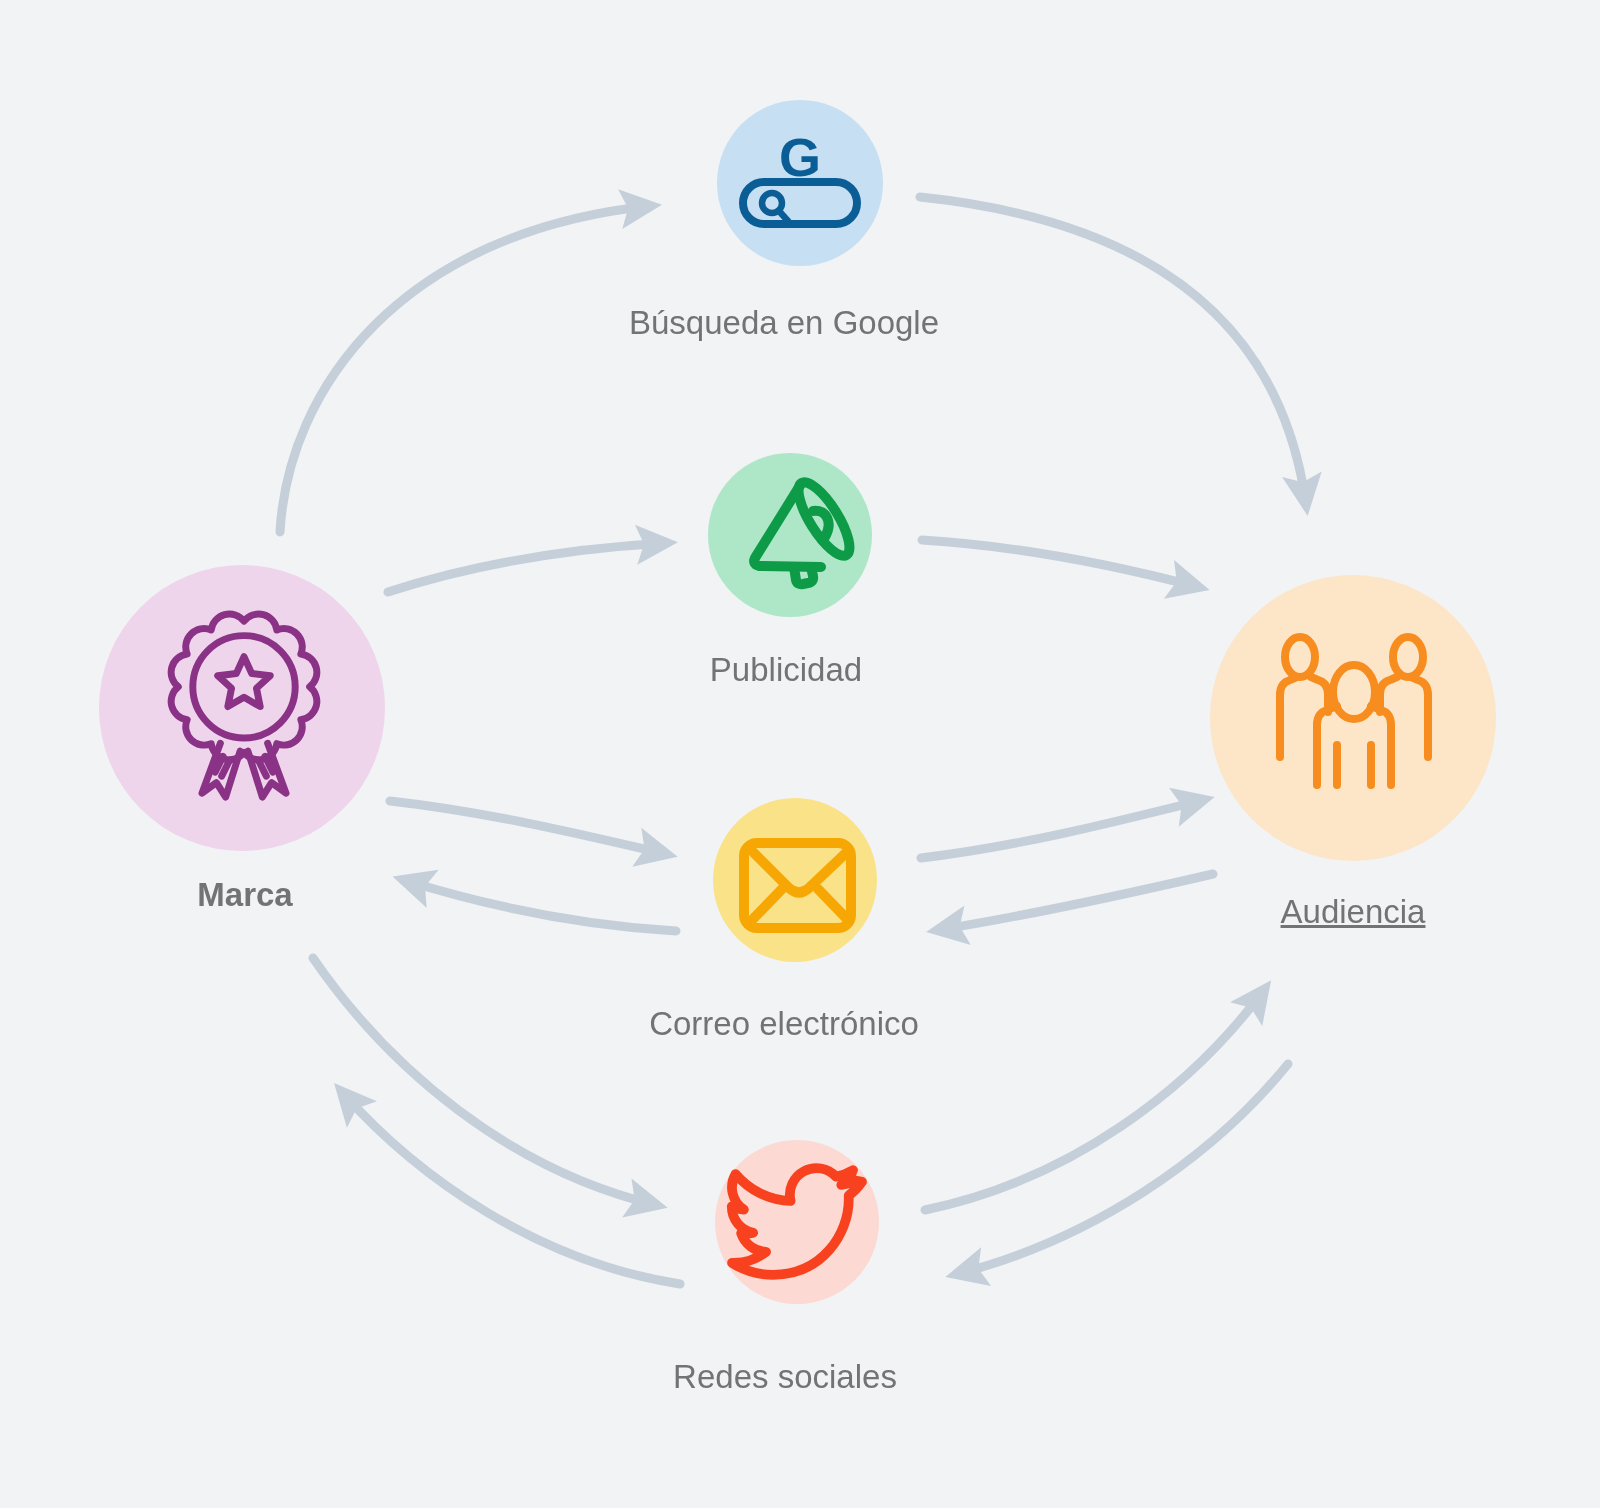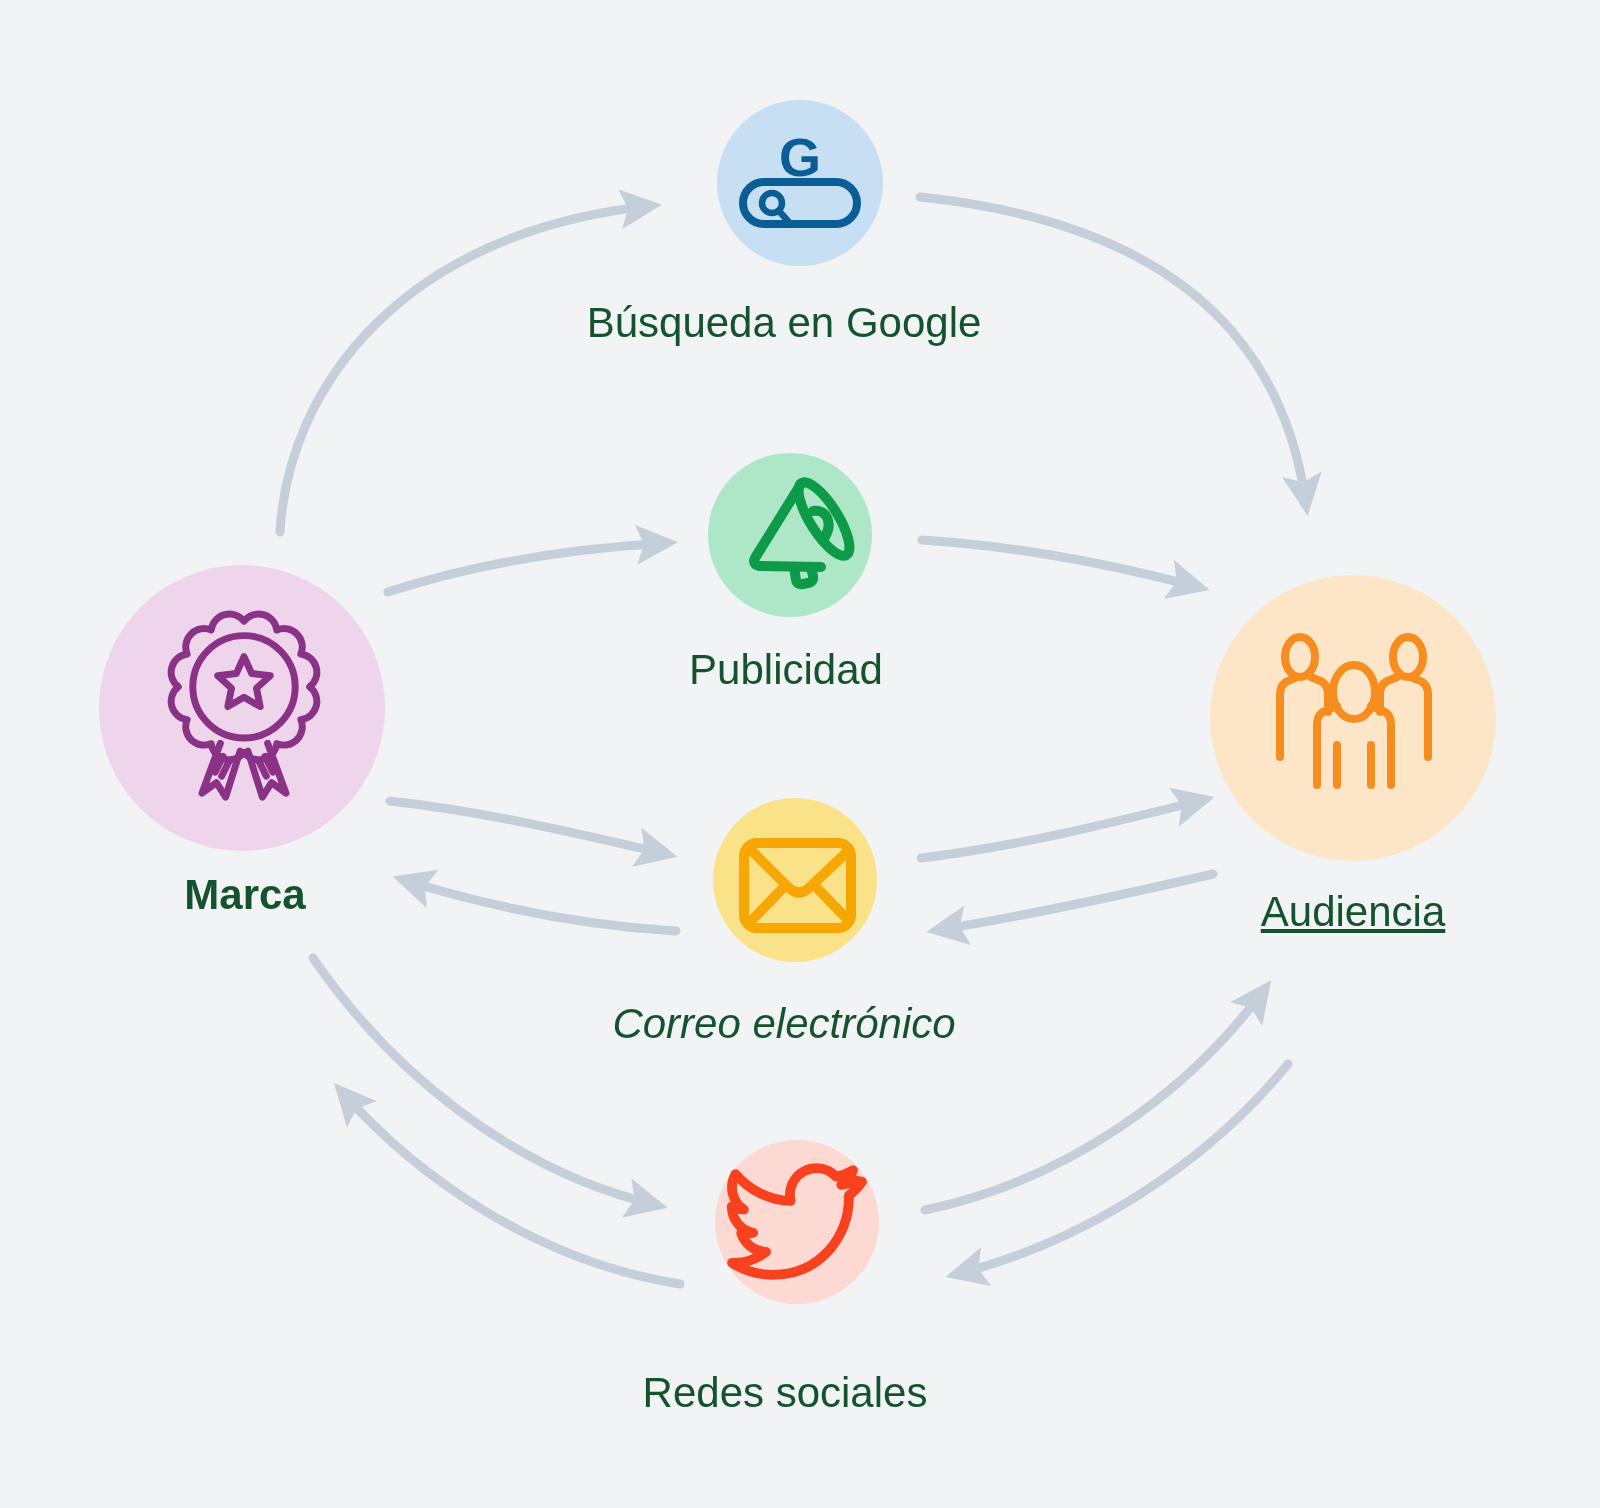--- a/index.html
+++ b/index.html
@@ -28,28 +28,28 @@
   .node svg * { fill: none; stroke-linecap: round; stroke-linejoin: round; }
   #node-marca      { left: 99px;  top: 565px;  width: 286px; height: 286px; }
   #node-audiencia  { left: 1210px; top: 575px; width: 286px; height: 286px; }
   #node-busqueda   { left: 717px; top: 100px;  width: 166px; height: 166px; }
   #node-publicidad { left: 708px; top: 453px;  width: 164px; height: 164px; }
   #node-correo     { left: 713px; top: 798px;  width: 164px; height: 164px; }
   #node-redes      { left: 715px; top: 1140px; width: 164px; height: 164px; }
   .label {
     position: absolute;
     transform: translate(-50%, -50%);
-    font-size: 42px;
-    color: #14532d;
+    font-size: 33px;
+    color: #737373;
     white-space: nowrap;
   }
   #label-busqueda   { left: 784px;  top: 323px; }
   #label-publicidad { left: 786px;  top: 670px; text-align: right; }
-  #label-correo     { left: 784px;  top: 1024px; font-style: italic; }
-  #label-redes      { left: 785px;  top: 1377px; margin-top: 16px; }
+  #label-correo     { left: 784px;  top: 1024px; }
+  #label-redes      { left: 785px;  top: 1377px; }
   #label-marca      { left: 245px;  top: 895px; font-weight: bold; }
   #label-audiencia  { left: 1353px; top: 912px; text-decoration: underline; }
   .g-letter {
     font-family: "Liberation Sans", sans-serif;
     font-weight: 700;
     font-size: 54px;
     stroke: none !important;
   }
 </style>
 </head>

